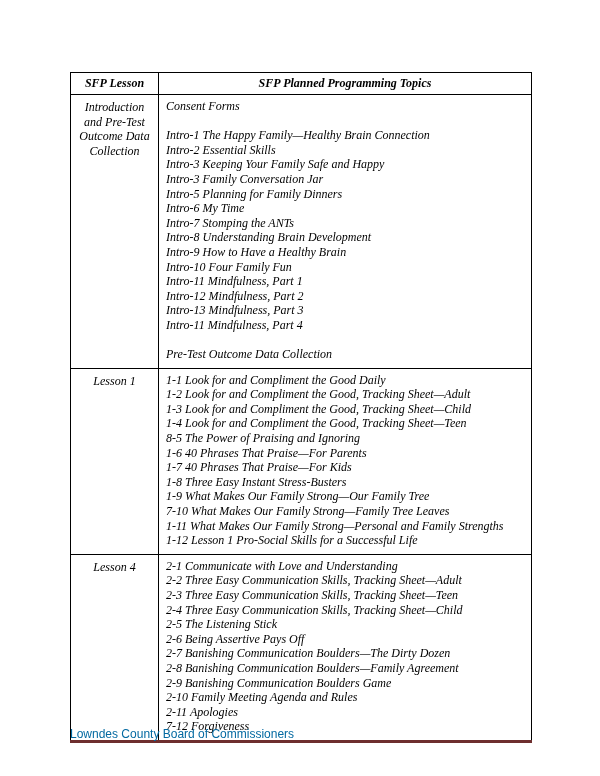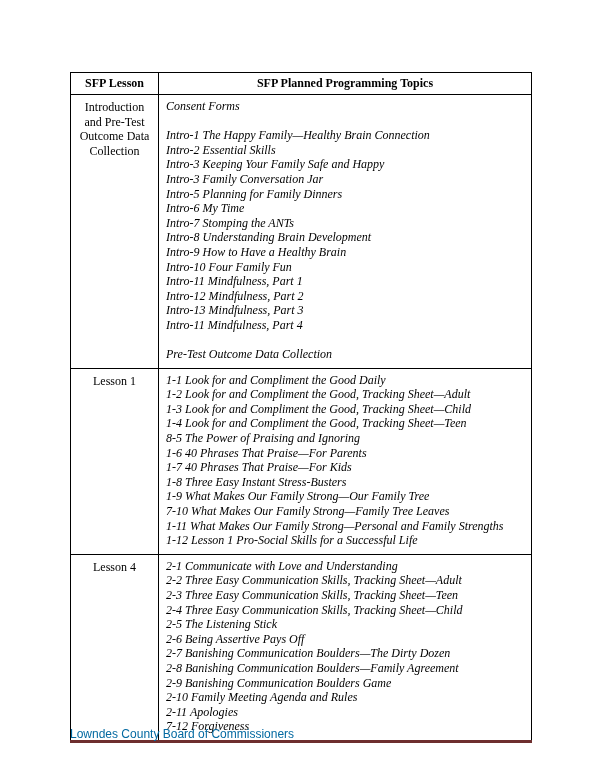--- a/index.html
+++ b/index.html
@@ -30,30 +30,32 @@
     border-bottom: 3px solid var(--rule-color, #6e2f2f);
   }
   table.sfp th,
   table.sfp td {
     border: 1px solid #000000;
     vertical-align: top;
   }
   th.lesson-h,
   th.topics-h {
     font-weight: bold;
+    font-style: italic;
     font-size: 12px;
     text-align: center;
     padding: 3px 4px;
   }
   col.c1 { width: 88px; }
   td.lesson-cell {
     text-align: center;
     font-size: 12px;
     line-height: 1.22;
     padding: 5px 4px;
+    font-style: italic;
   }
   td.topics-cell {
     font-size: 12px;
     line-height: 14.6px;
     padding: 4px 7px 6px 7px;
     font-style: italic;
   }
   .topic-line {
     min-height: 14.6px;
     white-space: nowrap;

